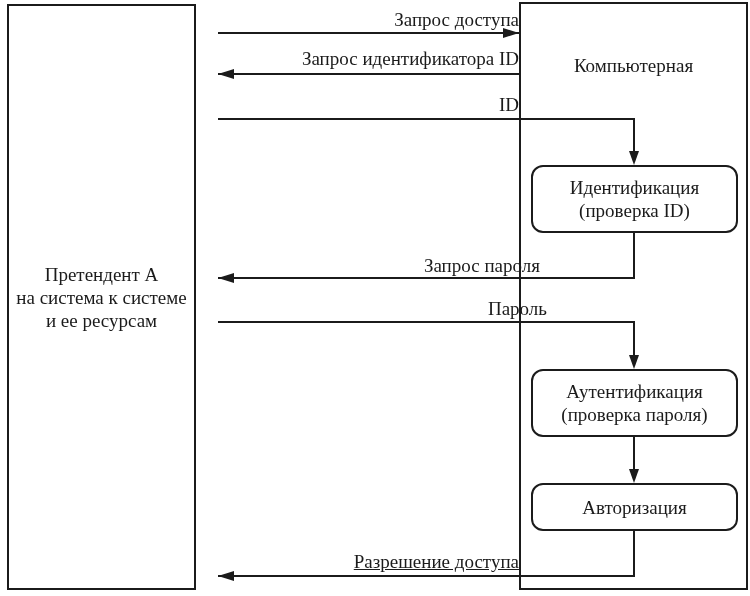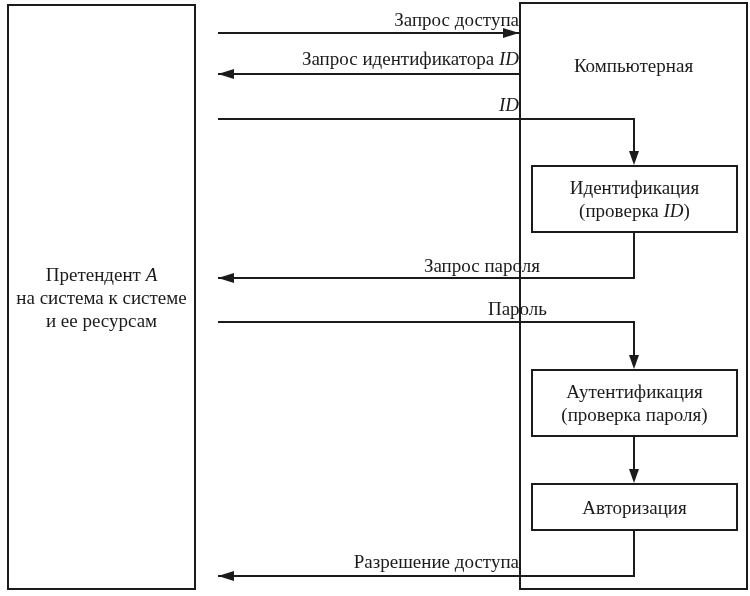--- a/index.html
+++ b/index.html
@@ -29,42 +29,42 @@
     display:flex;align-items:center;justify-content:center;
     font-size:19px;line-height:23px;
   }
   .system-box{
     left:519px;top:2px;width:229px;height:588px;
     font-size:19px;line-height:25px;
     padding-top:49px;
   }
   .process-box{
     display:flex;flex-direction:column;align-items:center;justify-content:center;
-    font-size:19px;line-height:23px;
+    font-size:19px;line-height:23px;border-radius:12px;
   }
   .identification-box{left:531px;top:165px;width:207px;height:68px;}
   .authentication-box{left:531px;top:369px;width:207px;height:68px;}
   .authorization-box{left:531px;top:483px;width:207px;height:48px;}
   
   .hline,.vline{position:absolute;background:var(--ln);}
   .hline{height:2px;}
   .vline{width:2px;}
   
   .arr{position:absolute;width:0;height:0;}
   .arr-r{border-top:5px solid transparent;border-bottom:5px solid transparent;border-left:16px solid var(--ln);}
   .arr-l{border-top:5px solid transparent;border-bottom:5px solid transparent;border-right:16px solid var(--ln);}
   .arr-d{border-left:5px solid transparent;border-right:5px solid transparent;border-top:14px solid var(--ln);}
   
   .msg{
     position:absolute;
     text-align:right;
     font-size:19px;line-height:21px;
     white-space:nowrap;
   }
-  .it{font-style:italic;}
+  .it{}
 </style>
 </head>
 <body>
 
 <div class="stage">
 
   <div class="box claimant-box">
     <div>
       <div><span>Претендент </span><span class="it">A</span></div>
       <div>на система к системе</div>
@@ -114,15 +114,15 @@
   <div class="vline" style="left:633px;top:321px;height:35px;"></div>
   <div class="arr arr-d" style="left:629px;top:355px;"></div>
   <div class="msg" style="left:218px;top:298px;width:301px;padding-left:28px;">Пароль</div>
 
   <div class="vline" style="left:633px;top:437px;height:33px;"></div>
   <div class="arr arr-d" style="left:629px;top:469px;"></div>
 
   <div class="vline" style="left:633px;top:531px;height:46px;"></div>
   <div class="hline" style="left:218px;top:575px;width:417px;"></div>
   <div class="arr arr-l" style="left:218px;top:571px;"></div>
-  <div class="msg" style="left:218px;top:551px;width:301px;">Разрешение доступа</div>
+  <div class="msg" style="left:218px;top:551px;width:301px;text-decoration:underline;">Разрешение доступа</div>
 
 </div>
 
 </body></html>

